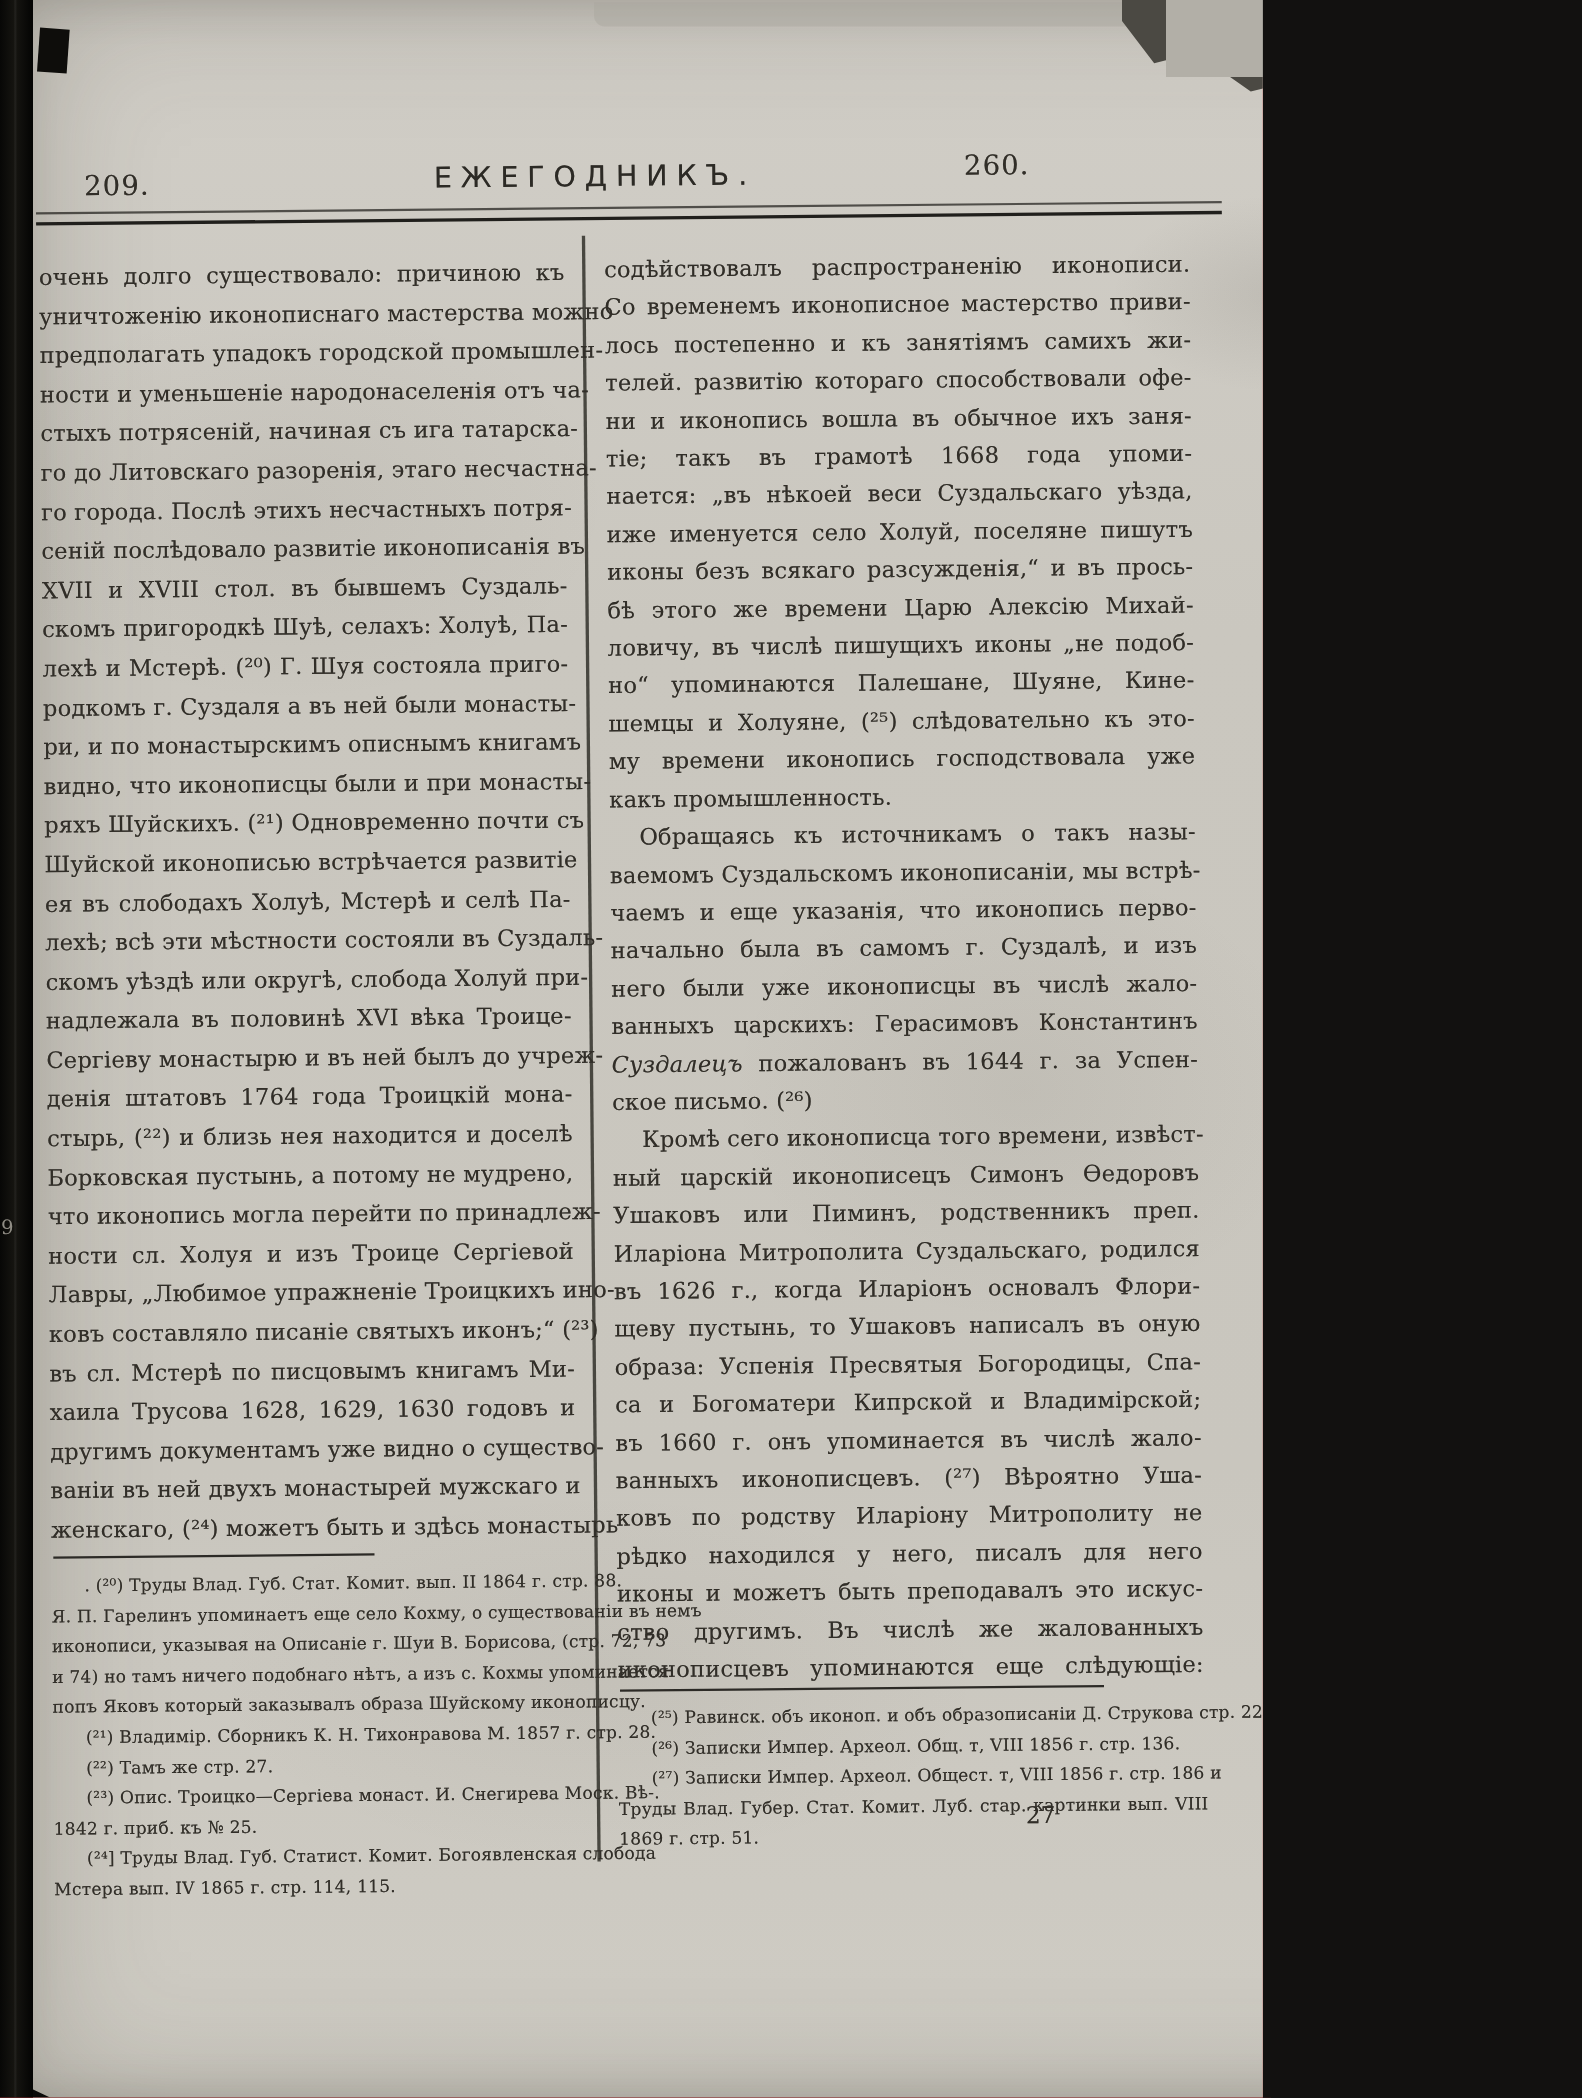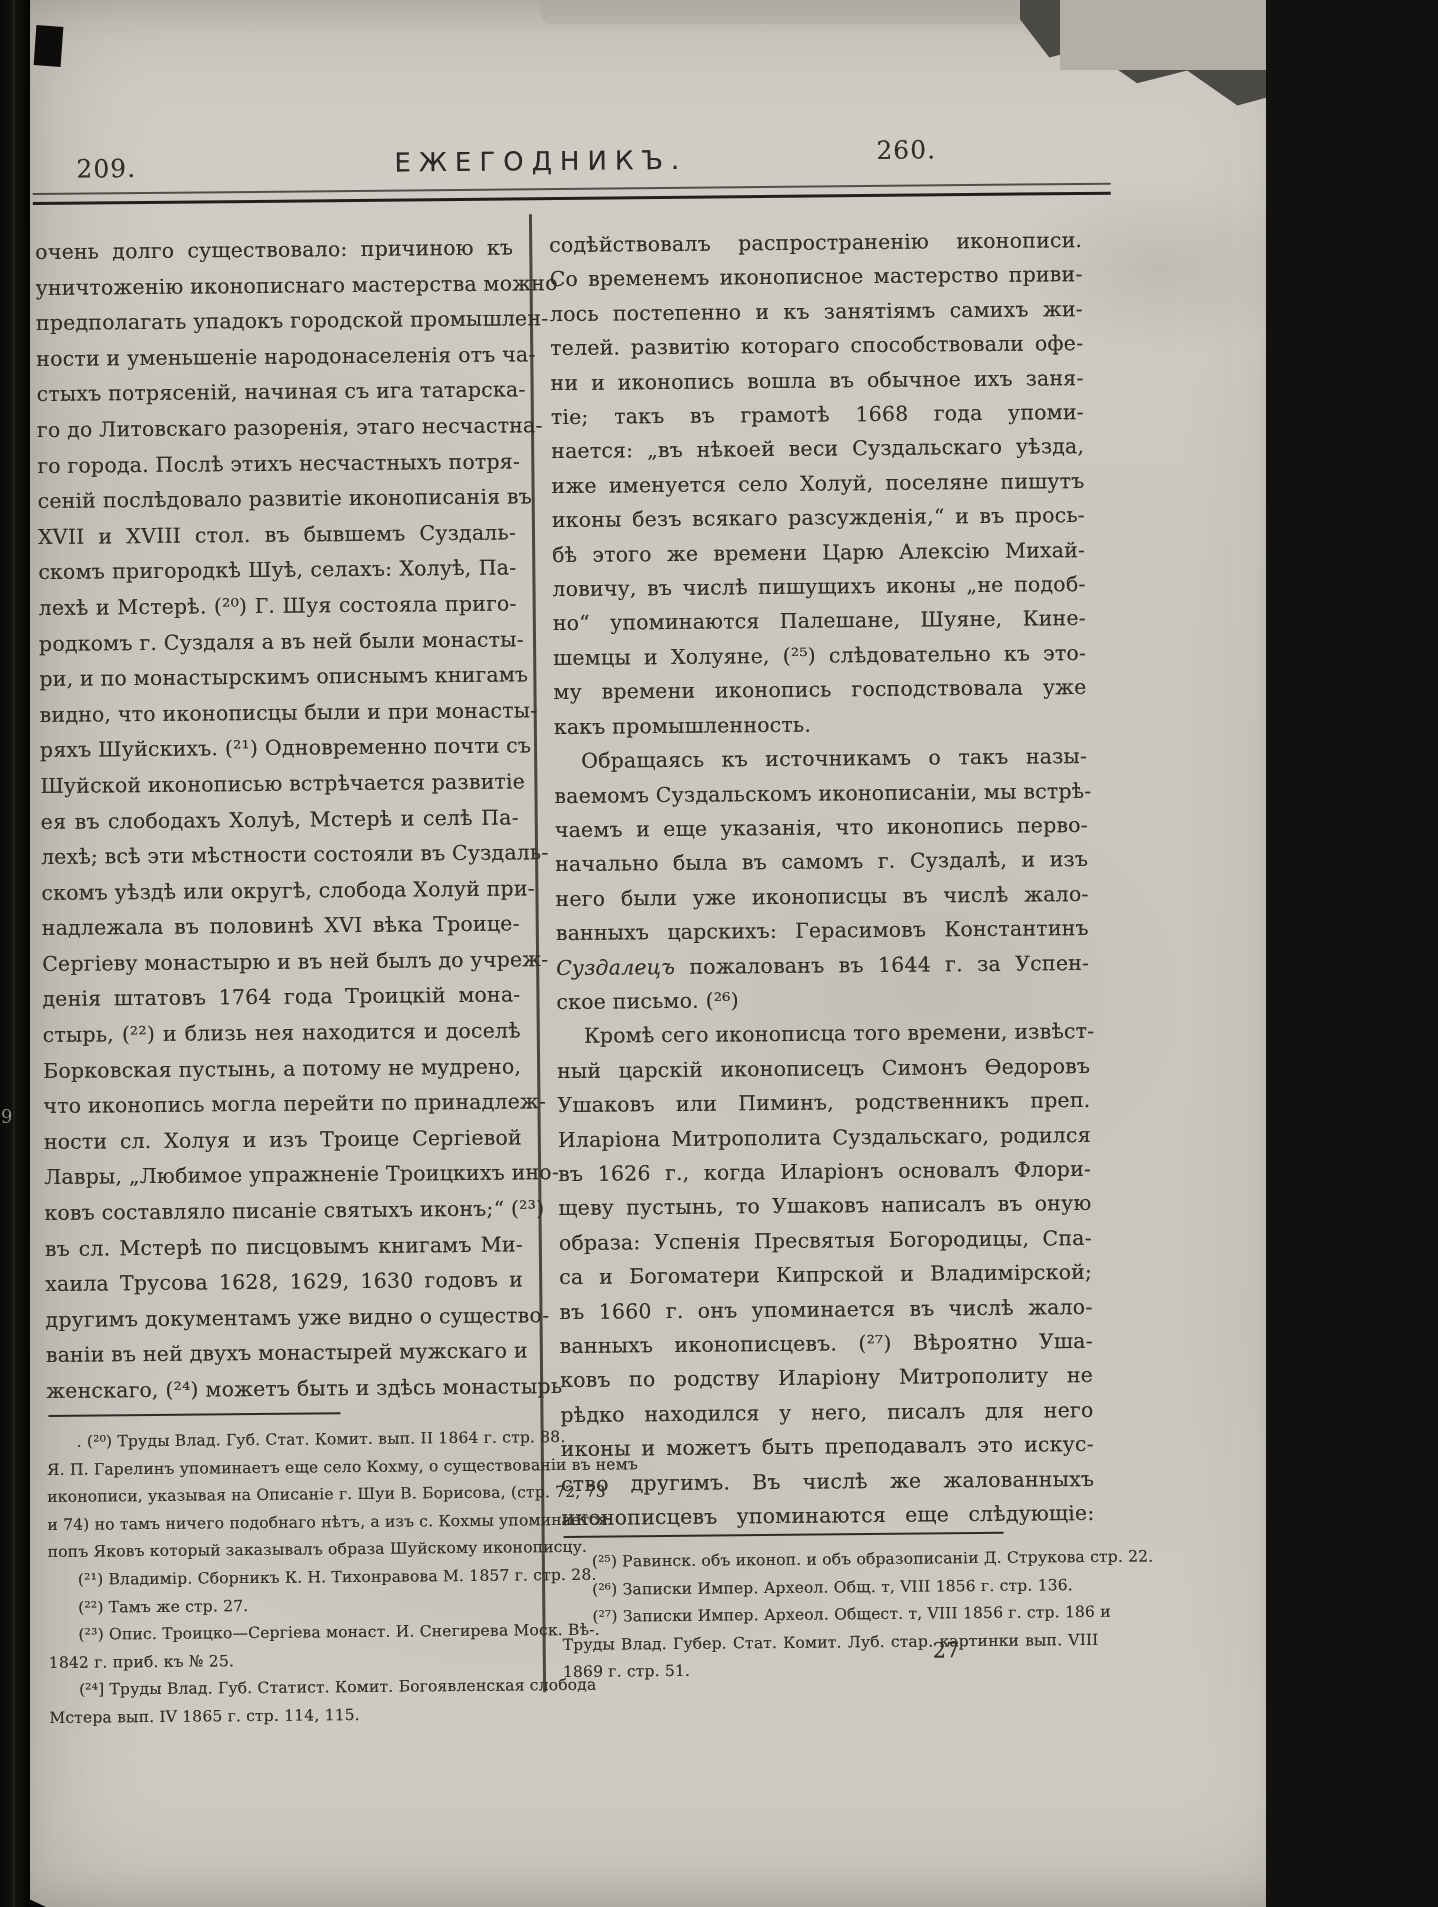--- a/index.html
+++ b/index.html
@@ -1,17 +1,17 @@
 <!DOCTYPE html>
 <html><head>
 <meta charset="utf-8">
 <style>
   html,body{margin:0;padding:0;background:#121110;}
-  .scan{position:relative;width:1246px;height:1907px;overflow:hidden;background:#ef4444;
-        font-family:"DejaVu Serif", serif;padding-left:20px;}
+  .scan{position:relative;width:1148px;height:1907px;overflow:hidden;background:#ef4444;
+        font-family:"DejaVu Serif", serif;}
   
   .binding{position:absolute;left:0;top:0;width:30px;height:100%;
            background:linear-gradient(90deg,#070706,#161511 45%,#050504 95%);}
   .binding-line{position:absolute;left:13px;top:0;width:2px;height:100%;background:rgba(255,255,255,.05);}
   .edge-digit{position:absolute;left:1px;top:1106px;font-size:18px;color:#8f8c84;}
   
   .page{position:absolute;left:30px;top:0;width:1285px;height:1907px;
         background:linear-gradient(180deg,#d1cec7 0%,#cac7bf 30%,#c9c6be 70%,#cfccc4 100%);
         box-shadow:inset 0 0 120px rgba(60,55,45,.25), inset -18px 0 40px rgba(60,55,45,.22);}
   .page::before{content:"";position:absolute;inset:0;pointer-events:none;

